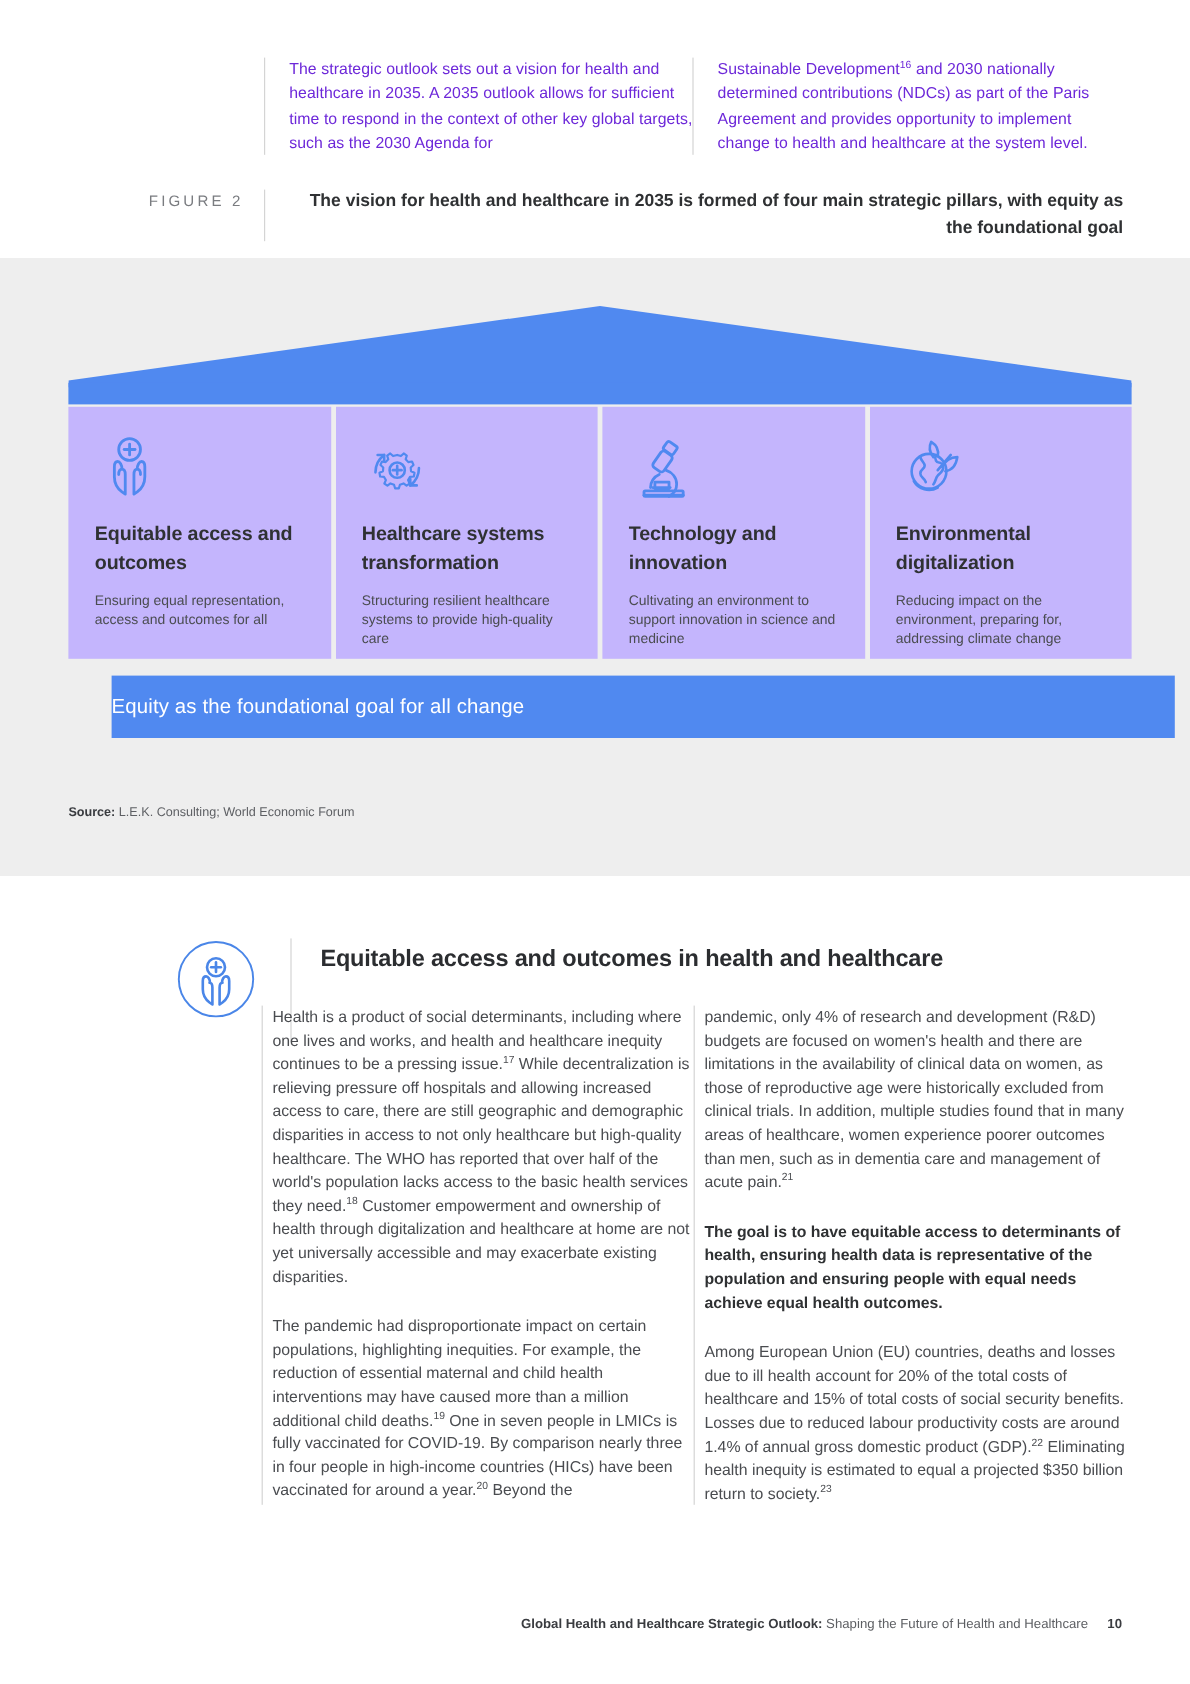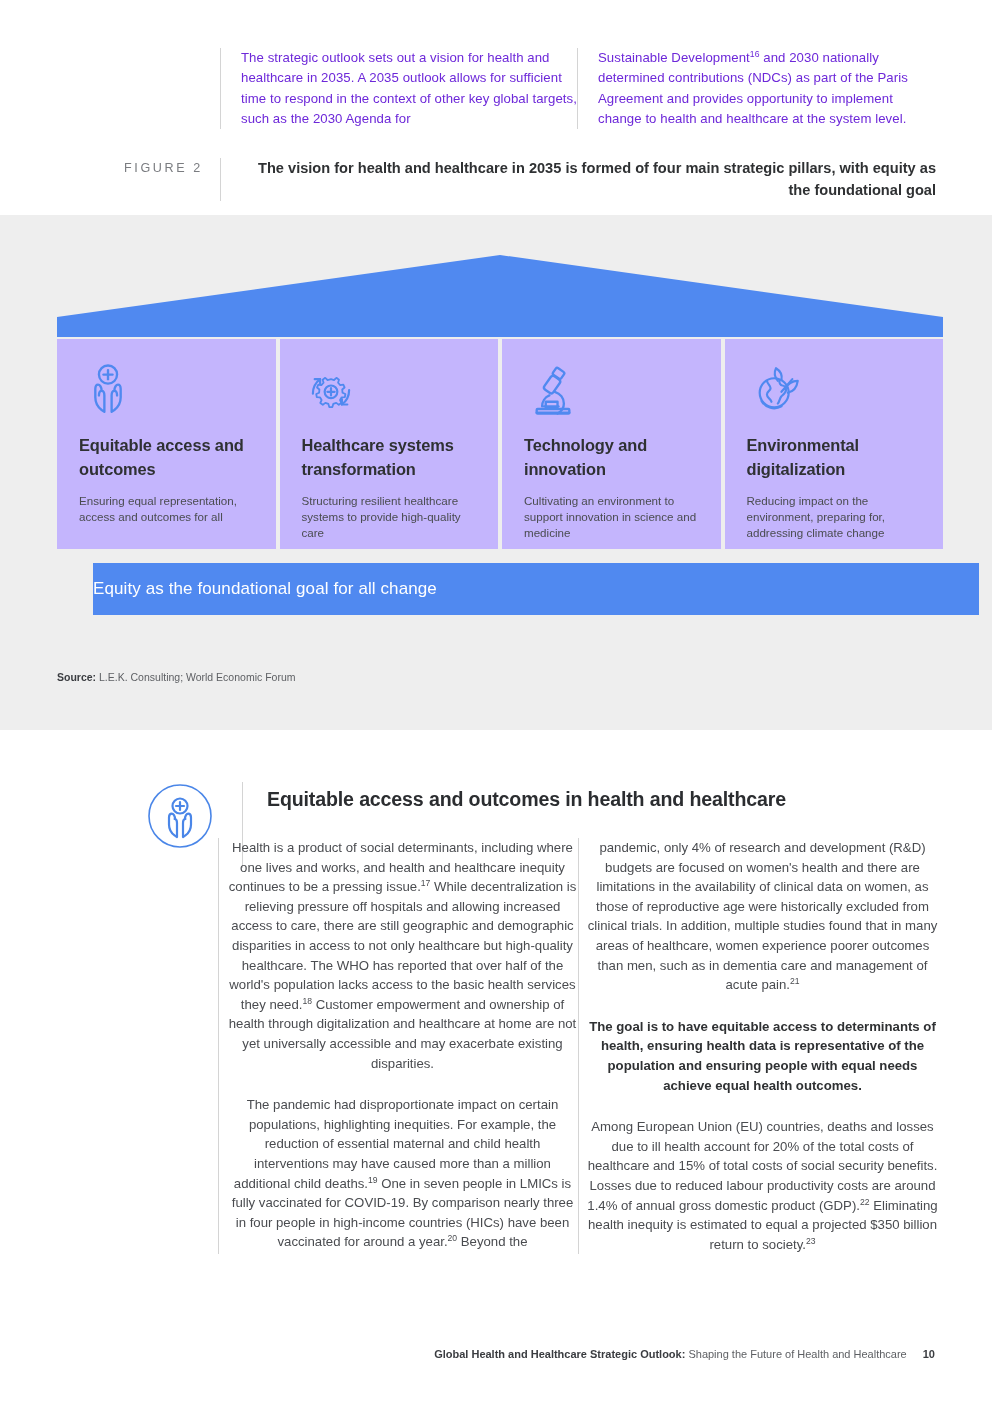--- a/index.html
+++ b/index.html
@@ -104,21 +104,21 @@
     padding-top: 4px; letter-spacing: -.15px;
   }
 
   
   .body-cols {
     position: absolute; left: 218px; top: 838px; width: 720px;
     display: flex;
   }
   .body-col {
     width: 360px; padding-left: 8px; border-left: 1px solid #d4d4d4;
-    font-size: 13.2px; line-height: 19.6px; color: #4a4c50; text-align: center;
+    font-size: 13.2px; line-height: 19.6px; color: #4a4c50;
   }
   .body-col p { margin: 0 0 22px 0; }
   .body-col p:last-child { margin-bottom: 0; }
   .body-col p.bold { font-weight: bold; color: #2f3133; }
 
   
   .footer {
     position: absolute; left: 0; top: 1348px; width: 992px;
     text-align: right; padding-right: 57px;
     font-size: 11px; color: #5d5f63;

